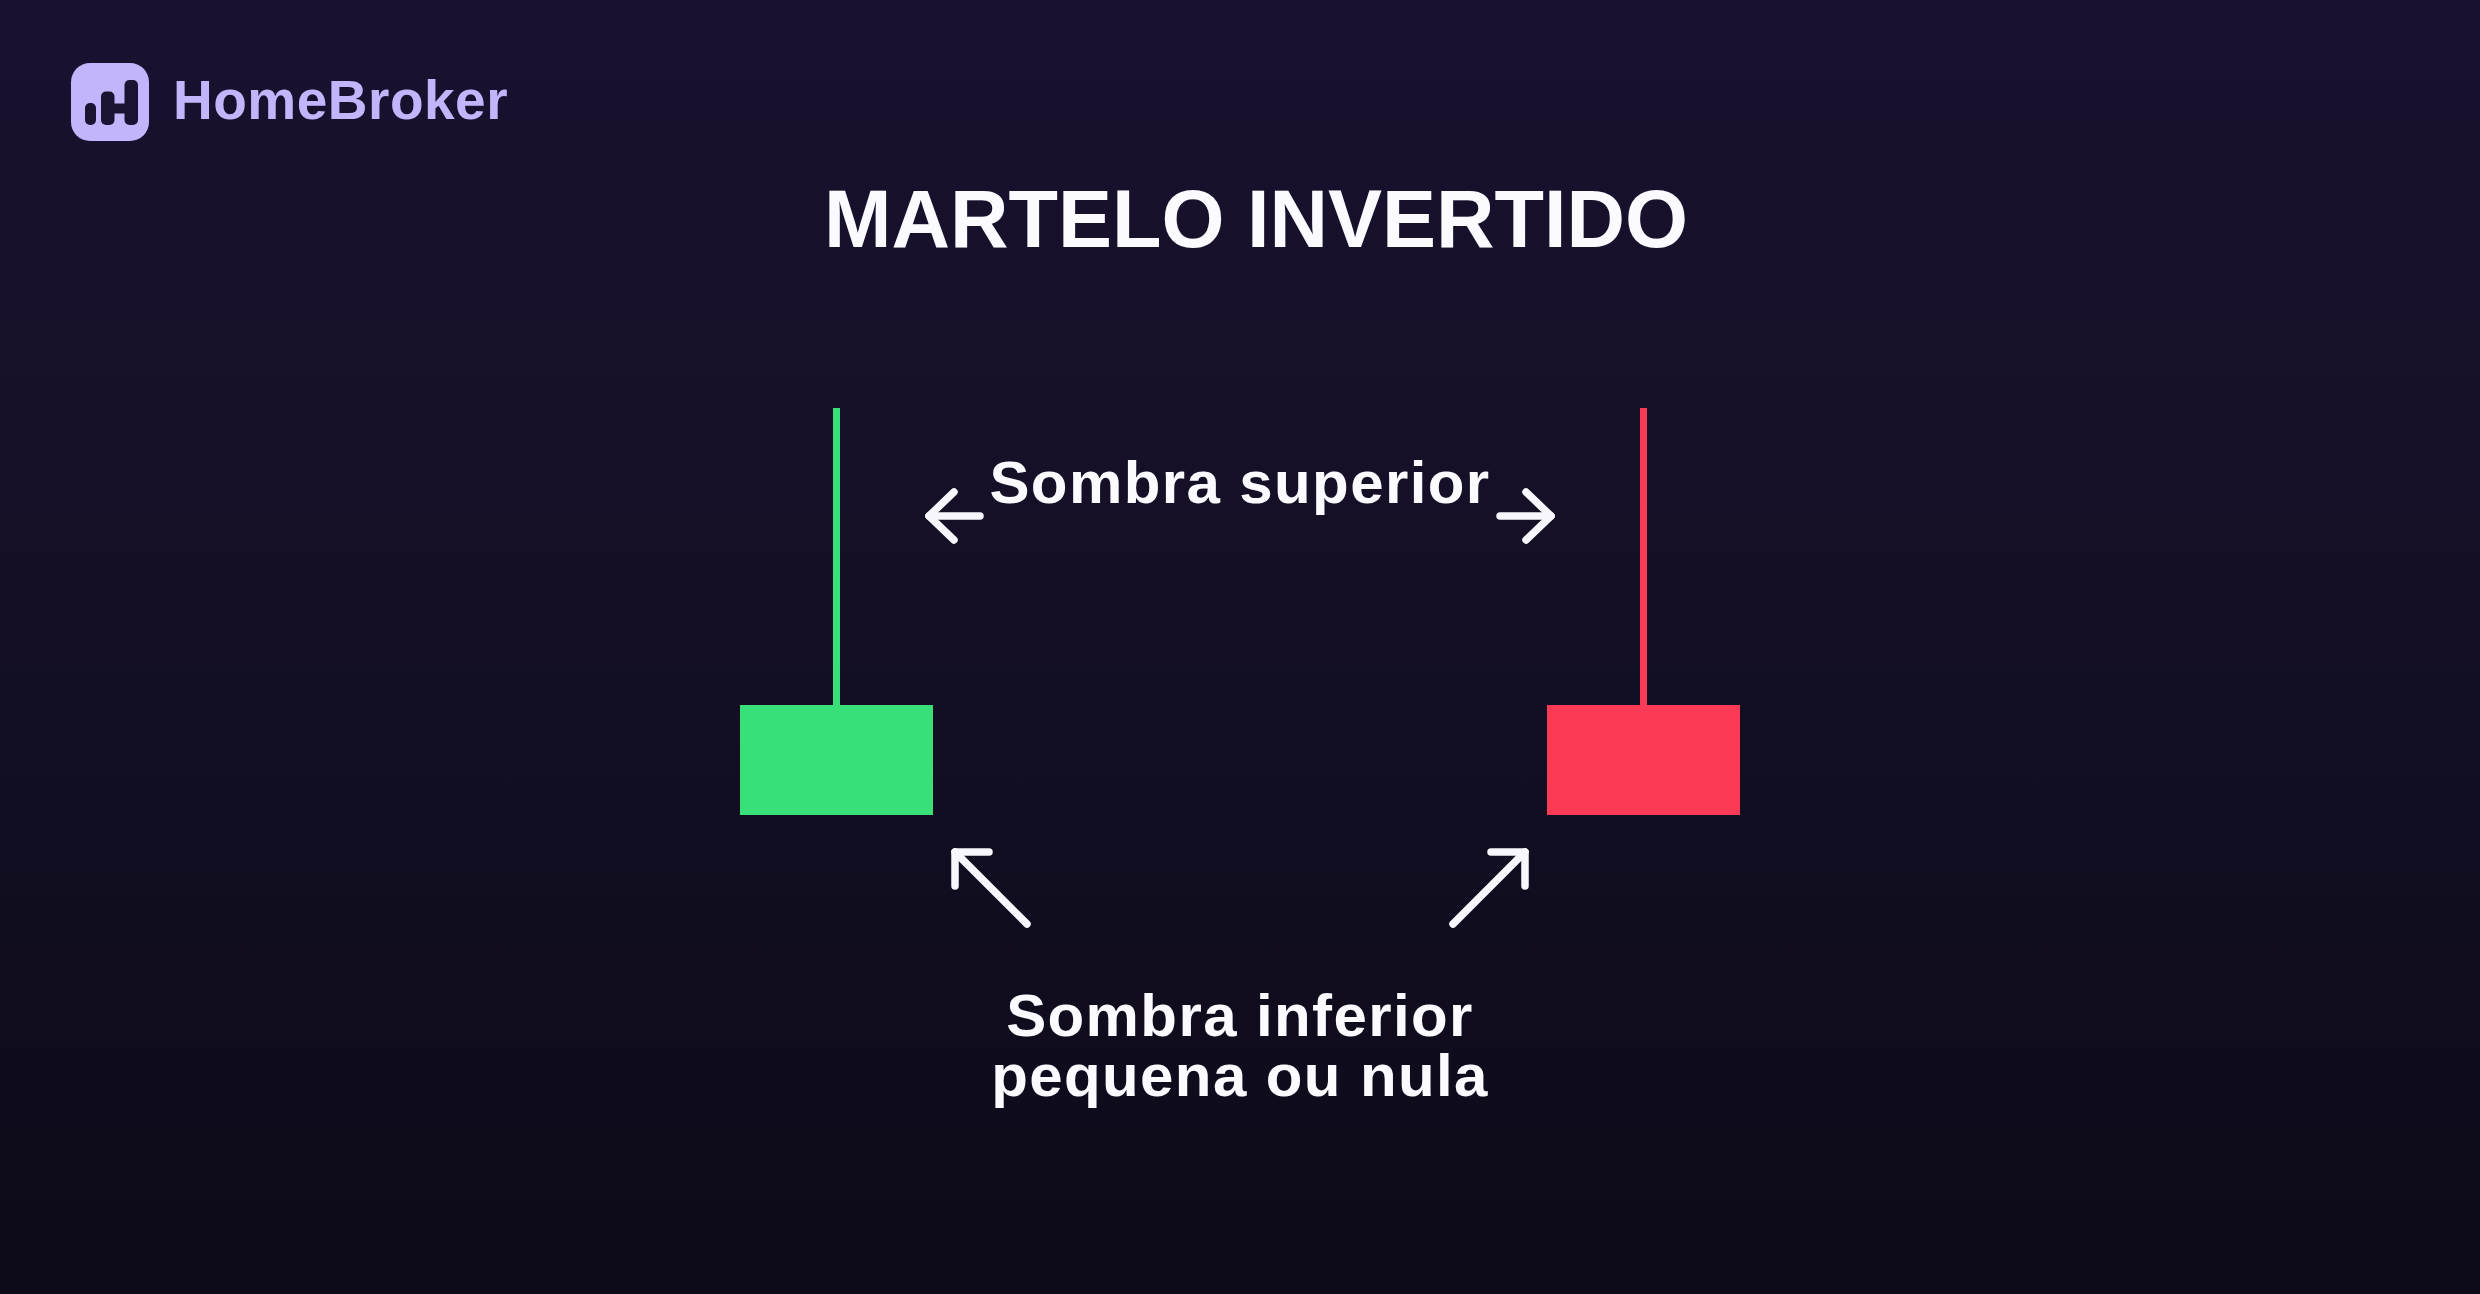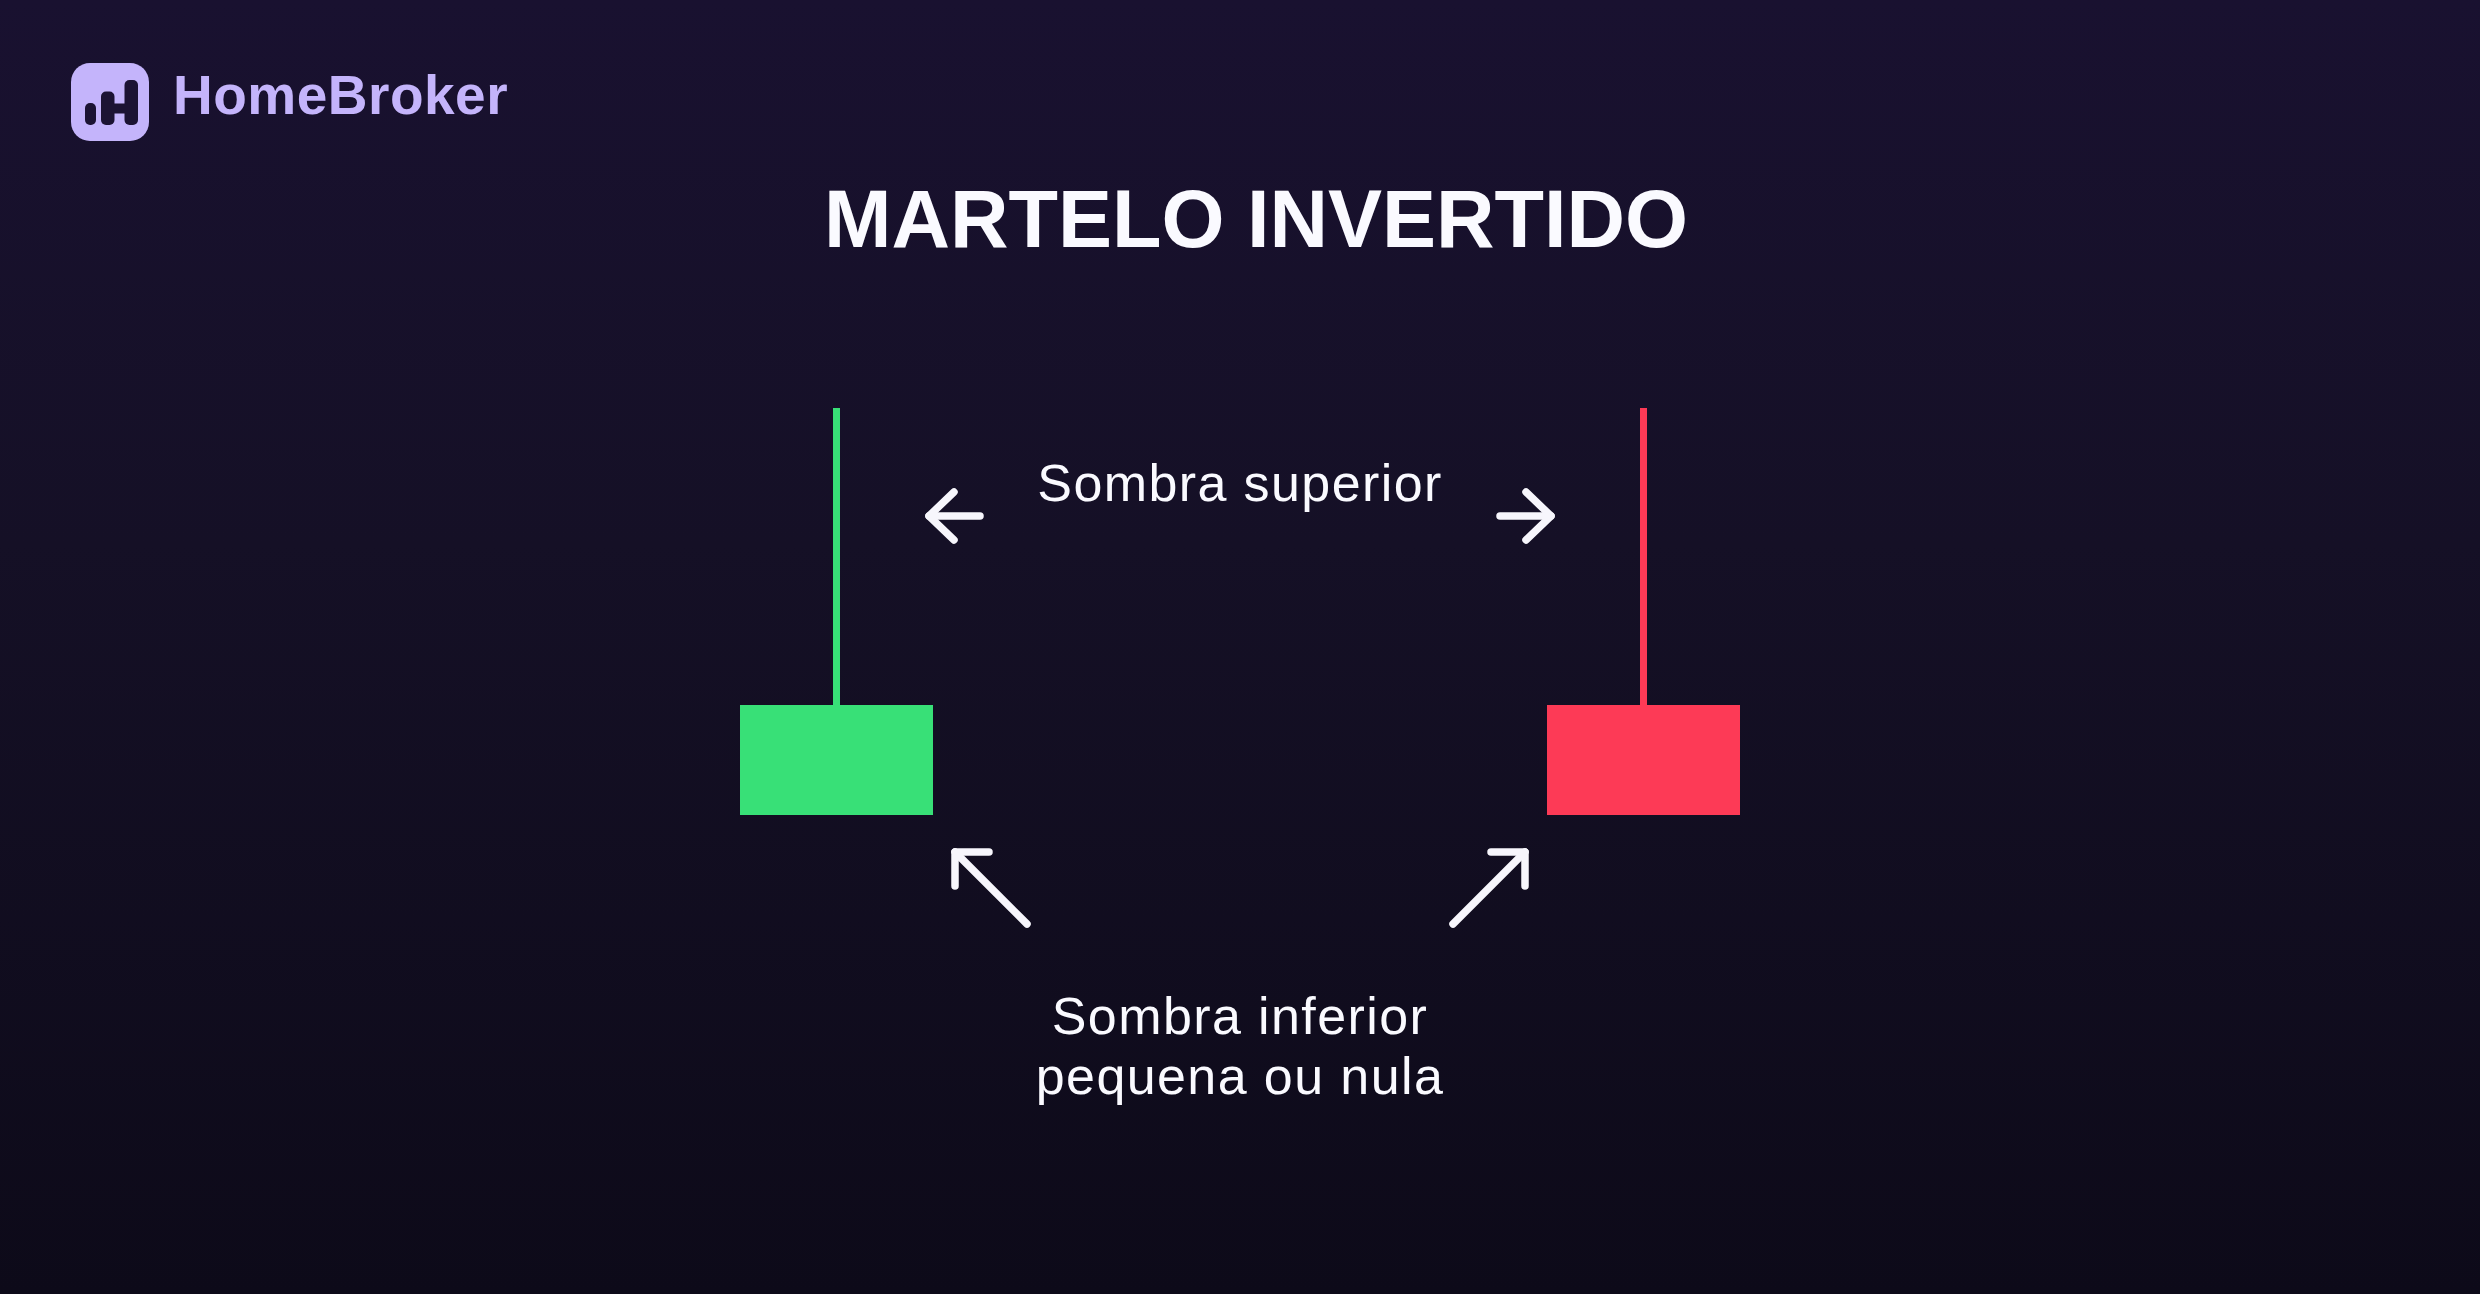--- a/index.html
+++ b/index.html
@@ -16,21 +16,21 @@
     background: linear-gradient(180deg, #191130 0%, #151026 42%, #0d0a19 100%);
   }
 
   
   .brand {
     position: absolute;
     left: 71px;
     top: 63px;
     height: 78px;
     display: flex;
-    align-items: flex-start;
+    align-items: center;
     gap: 24px;
   }
   .brand-icon { width: 78px; height: 78px; display: block; }
   .brand-icon .tile { fill: #c4b4fb; }
   .brand-icon .glyph { fill: #1c1333; }
   .brand-text {
     color: #c4b4fb;
     font-size: 55px;
     font-weight: bold;
     letter-spacing: 0.5px;
@@ -61,22 +61,22 @@
   .body-red   { left: 1547px; top: 705px; width: 193px; height: 110px; background: #fd3a56; }
 
   
   .label {
     position: absolute;
     left: 50%;
     transform: translateX(-50%);
     width: 900px;
     text-align: center;
     color: #fafaff;
-    font-weight: normal;
-    font-size: 52px;
+    font-weight: bold;
+    font-size: 60px;
     line-height: 60px;
     letter-spacing: 1.4px;
     white-space: nowrap;
   }
   .label-upper { top: 453px; }
   .label-lower { top: 945px; margin-top: 41px; }
 
   
   .arrow { position: absolute; display: block; }
   .arrow path {

